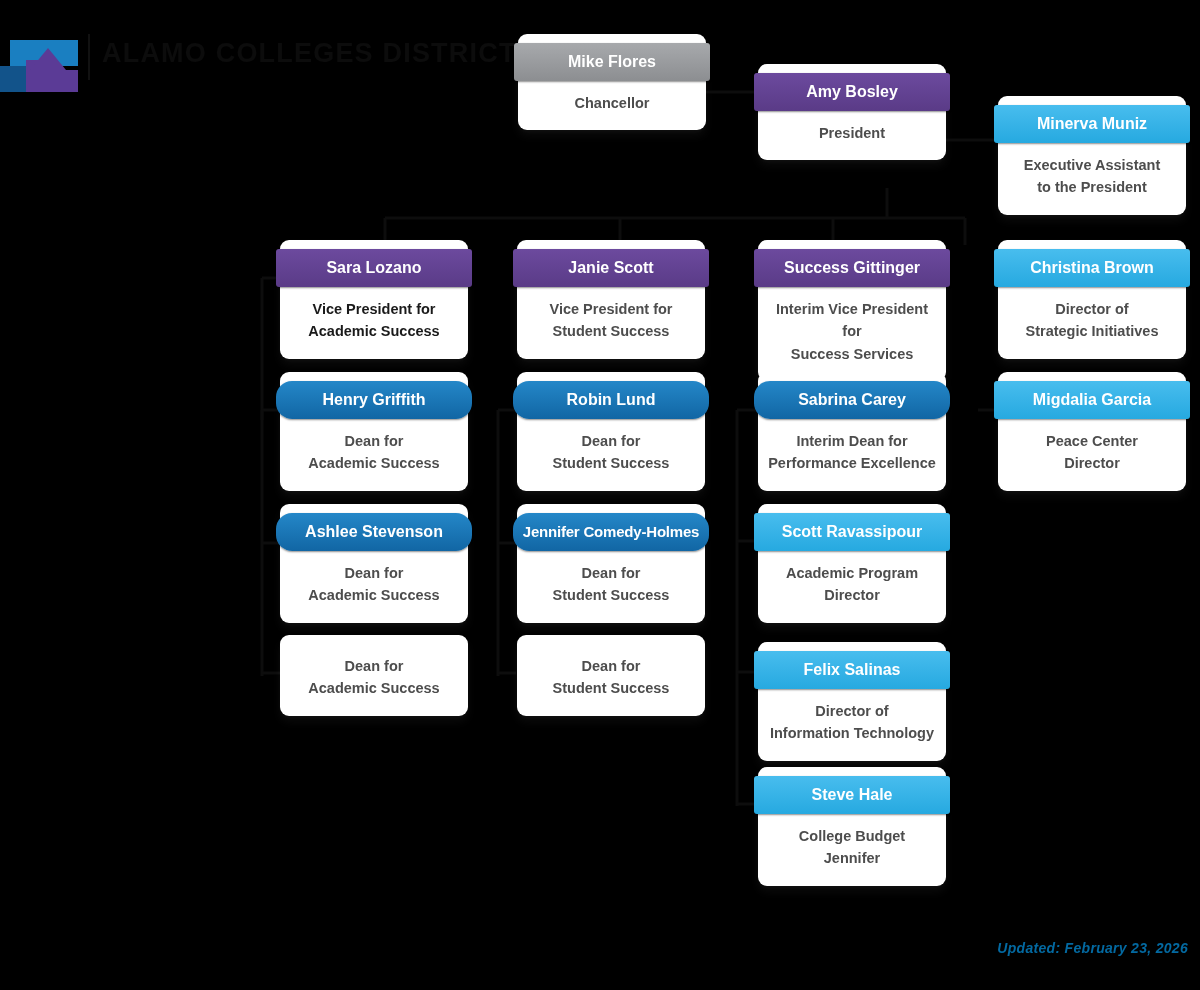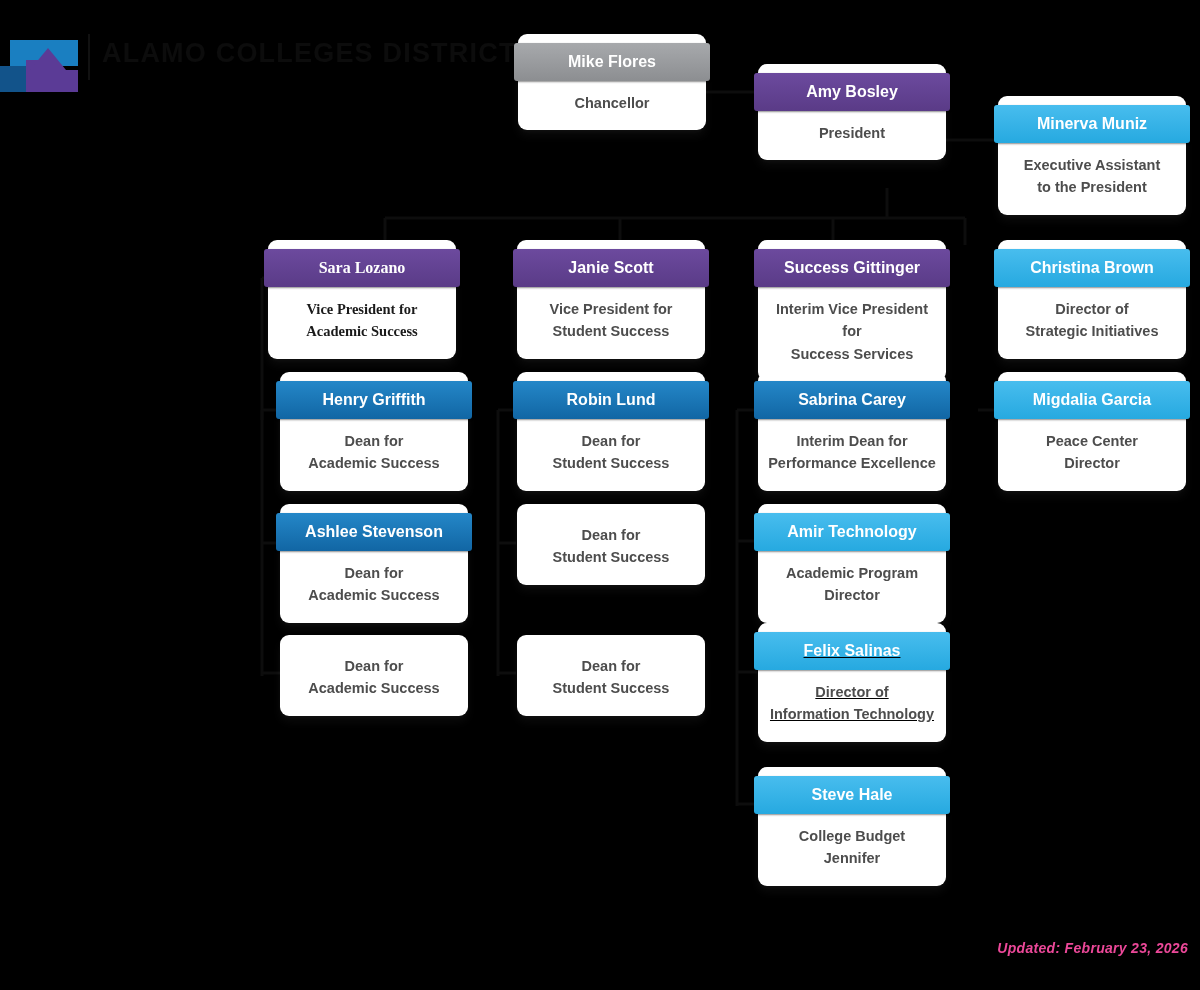--- a/index.html
+++ b/index.html
@@ -55,29 +55,29 @@
     color:#4d4d4d;
     font-weight:700;
     font-size:14.5px;
     line-height:1.55;
   }
   .card .body.emphasis{ color:#1a1a1a; }
 
   .hdr.gray   { background:linear-gradient(180deg,#a7a9ac 0%, #8c8e91 100%); }
   .hdr.purple { background:linear-gradient(180deg,#6c4a9e 0%, #5a3b87 100%); }
   .hdr.cyan   { background:linear-gradient(180deg,#48bdee 0%, #26a9e0 100%); }
-  .hdr.blue   { background:linear-gradient(180deg,#2487c8 0%, #1166a4 100%); }
+  .hdr.blue   { background:linear-gradient(180deg,#2487c8 0%, #1166a4 100%);border-radius:16px; }
 
   .hdr.tight{ font-size:15px; letter-spacing:-0.2px; }
 
   
   .updated{
     position:absolute; right:12px; top:940px;
     font-size:14px; font-style:italic; font-weight:700;
-    color:#ec4899; letter-spacing:.3px;
+    color:#0369a1; letter-spacing:.3px;
   }
 </style>
 </head>
 <body>
 
 <div id="stage">
 
   <div class="brandbar">
     <div class="logo-mark">
       <div class="b1"></div>
@@ -134,21 +134,21 @@
   </div>
 
   <div class="card" style="left:998px; top:96px;">
     <div class="hdr cyan">Minerva Muniz</div>
     <div class="body">
       <div>Executive Assistant</div>
       <div>to the President</div>
     </div>
   </div>
 
-  <div class="card" style="left:268px; top:240px;font-family:Liberation Serif, serif;">
+  <div class="card" style="left:280px; top:240px;">
     <div class="hdr purple">Sara Lozano</div>
     <div class="body emphasis">
       <div>Vice President for</div>
       <div>Academic Success</div>
     </div>
   </div>
 
   <div class="card" style="left:517px; top:240px;">
     <div class="hdr purple">Janie Scott</div>
     <div class="body">
@@ -207,49 +207,50 @@
 
   <div class="card" style="left:280px; top:504px;">
     <div class="hdr blue">Ashlee Stevenson</div>
     <div class="body">
       <div>Dean for</div>
       <div>Academic Success</div>
     </div>
   </div>
 
   <div class="card" style="left:517px; top:504px;">
+    <div class="hdr blue tight">Jennifer Comedy-Holmes</div>
     <div class="body">
       <div>Dean for</div>
       <div>Student Success</div>
     </div>
   </div>
 
   <div class="card" style="left:758px; top:504px;">
-    <div class="hdr cyan">Amir Technology</div>
+    <div class="hdr cyan">Scott Ravassipour</div>
     <div class="body">
       <div>Academic Program</div>
       <div>Director</div>
     </div>
   </div>
 
   <div class="card" style="left:280px; top:635px;">
     <div class="body">
       <div>Dean for</div>
       <div>Academic Success</div>
     </div>
   </div>
 
   <div class="card" style="left:517px; top:635px;">
     <div class="body">
       <div>Dean for</div>
       <div>Student Success</div>
     </div>
   </div>
 
-  <div class="card" style="left:758px; top:623px;text-decoration:underline;">
+  <div class="card" style="left:758px; top:642px;">
     <div class="hdr cyan">Felix Salinas</div>
     <div class="body">
       <div>Director of</div>
       <div>Information Technology</div>
     </div>
   </div>
 
   <div class="card" style="left:758px; top:767px;">
     <div class="hdr cyan">Steve Hale</div>
     <div class="body">

